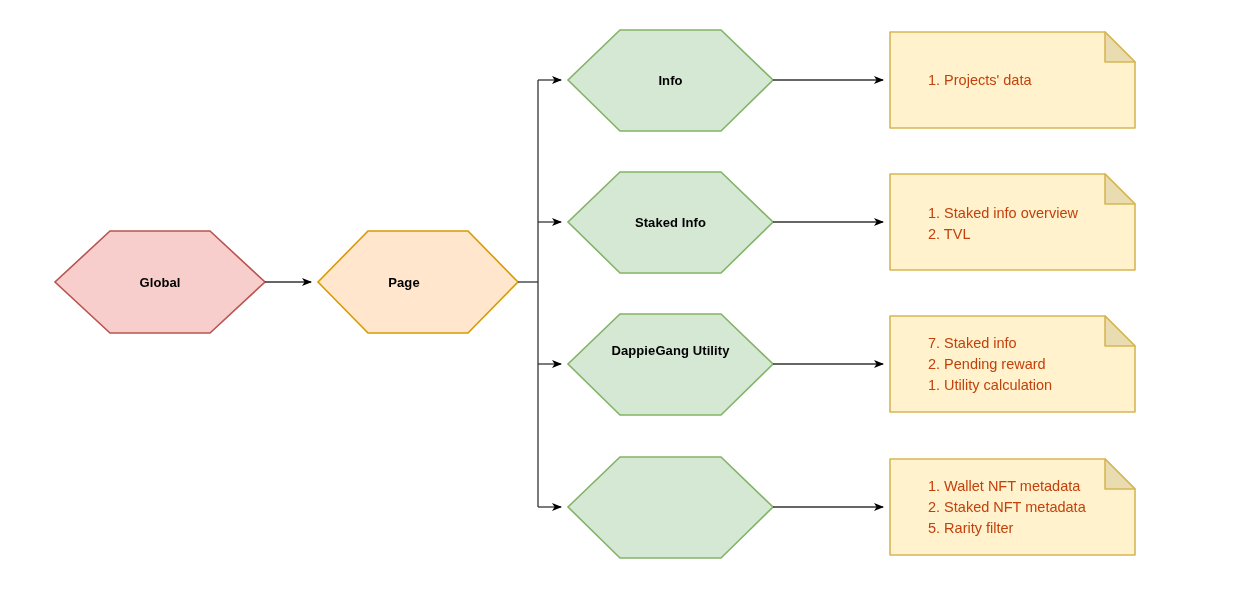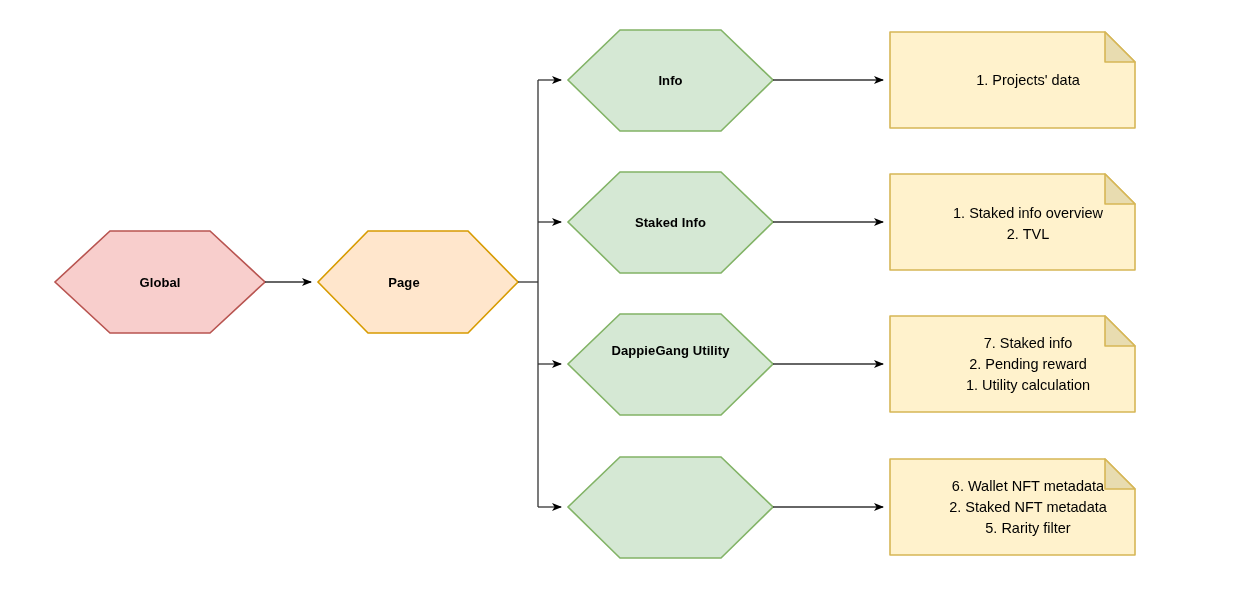--- a/index.html
+++ b/index.html
@@ -38,25 +38,24 @@
     white-space: nowrap;
     letter-spacing: 0.1px;
   }
   .note-text {
     position: absolute;
     display: flex;
     flex-direction: column;
     justify-content: center;
     font-size: 14.5px;
     font-weight: normal;
-    color: #000000;
+    color: #c2410c;
     line-height: 21px;
     pointer-events: none;
     white-space: nowrap;
-    text-align: center;
   }
   .note-line {
     display: block;
   }
 </style>
 </head>
 <body>
 
 <div id="diagram-canvas">
 
@@ -147,18 +146,18 @@
     <span class="note-line">2. TVL</span>
   </div>
 
   <div class="note-text" style="left:928px; top:316px; width:200px; height:96px;">
     <span class="note-line">7. Staked info</span>
     <span class="note-line">2. Pending reward</span>
     <span class="note-line">1. Utility calculation</span>
   </div>
 
   <div class="note-text" style="left:928px; top:459px; width:200px; height:96px;">
-    <span class="note-line">6. Wallet NFT metadata</span>
+    <span class="note-line">1. Wallet NFT metadata</span>
     <span class="note-line">2. Staked NFT metadata</span>
     <span class="note-line">5. Rarity filter</span>
   </div>
 
 </div>
 
 </body></html>

